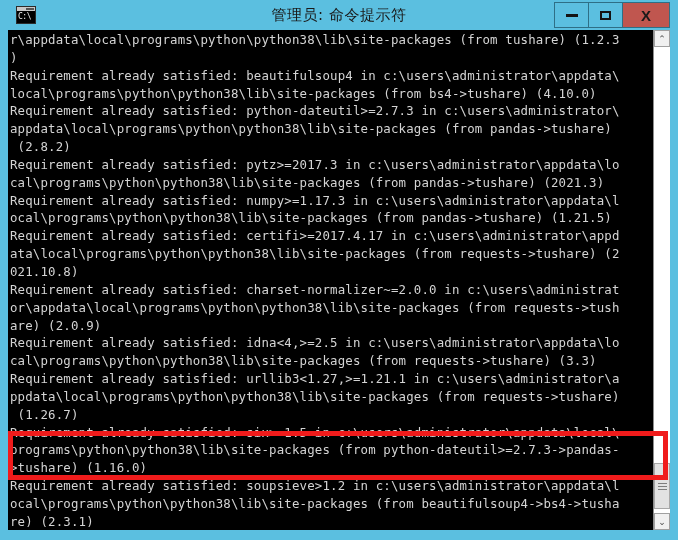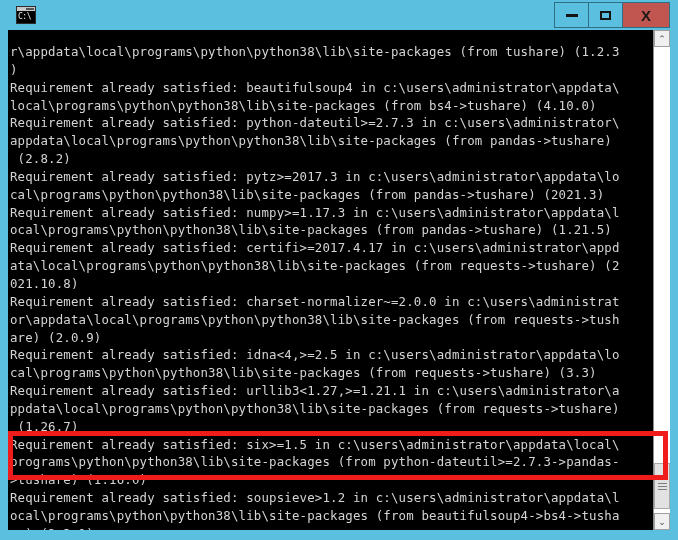--- a/index.html
+++ b/index.html
@@ -133,21 +133,21 @@
     overflow: hidden;
   }
   #console-text {
     flex: 1 1 auto;
     background: #000000;
     color: #d4d4d4;
     font-family: "DejaVu Sans Mono", "Liberation Mono", monospace;
     font-size: 12.4px;
     line-height: 17.85px;
     letter-spacing: 0.16px;
-    padding: 13px 0 0 2px;
+    padding: 1px 0 0 2px;
     white-space: pre;
     overflow: hidden;
     box-sizing: border-box;
   }
   #console-text .line {
     height: 17.85px;
   }
 
   
   #scrollbar {
@@ -217,20 +217,21 @@
 
 <div id="cmd-window">
 
   <div id="title-bar">
 
     <div id="window-icon">
       <div class="icon-bar"></div>
       <div class="icon-text">C:\</div>
     </div>
 
+    <div id="title-text">管理员: 命令提示符</div>
 
     <div id="window-controls">
       <div class="win-btn">
         <span class="glyph-min"></span>
       </div>
       <div class="win-btn">
         <span class="glyph-max"></span>
       </div>
       <div class="win-btn close">X</div>
     </div>

